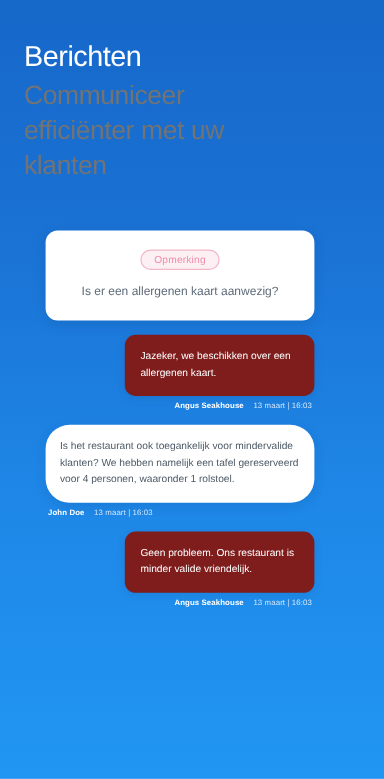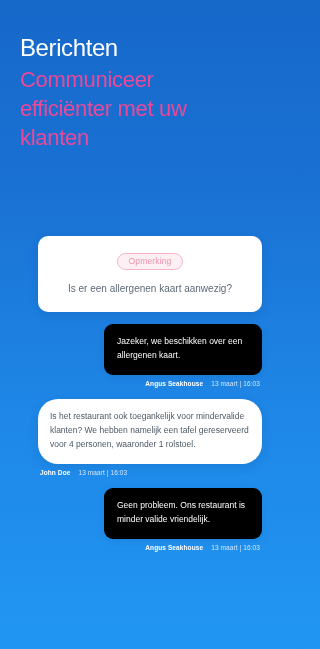--- a/index.html
+++ b/index.html
@@ -39,21 +39,21 @@
     letter-spacing: -0.4px;
     color: #ffffff;
   }
 
   .header-subtitle {
     margin-top: 3px;
     font-size: 22px;
     font-weight: 400;
     line-height: 1.32;
     letter-spacing: -0.3px;
-    color: #ec4899;
+    color: #737373;
     max-width: 230px;
   }
 
   
   .chat-panel {
     margin-top: 40px;
     padding: 0 38px;
     flex: 1 1 auto;
     display: flex;
     flex-direction: column;
@@ -66,21 +66,20 @@
   .msg.right { align-items: flex-end; }
 
   
   .note-card {
     width: 100%;
     background: #ffffff;
     border-radius: 10px;
     padding: 14px 12px 16px 12px;
     box-shadow: 0 3px 10px rgba(10, 50, 100, 0.13);
     text-align: center;
-    margin-top: 44px;
   }
 
   .note-badge {
     display: inline-block;
     border: 1px solid #f3b6c6;
     background: #fdf0f4;
     color: #ef8fa9;
     border-radius: 999px;
     font-size: 8.5px;
     font-weight: 400;
@@ -106,21 +105,21 @@
     box-shadow: 0 3px 10px rgba(10, 50, 100, 0.13);
     font-size: 8.5px;
     line-height: 1.62;
     color: #4c5966;
     text-align: left;
   }
 
   
   .bubble-blue {
     max-width: 158px;
-    background: #000000;
+    background: #7f1d1d;
     border-radius: 9px;
     padding: 11px 13px 12px 13px;
     font-size: 8.5px;
     line-height: 1.62;
     color: #ffffff;
     text-align: left;
     box-shadow: 0 2px 7px rgba(10, 50, 100, 0.10);
   }
 
   

